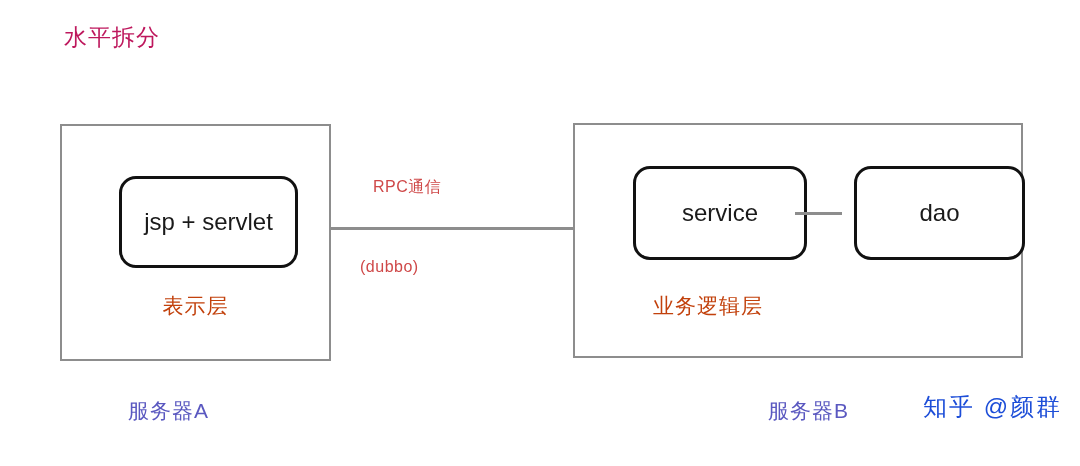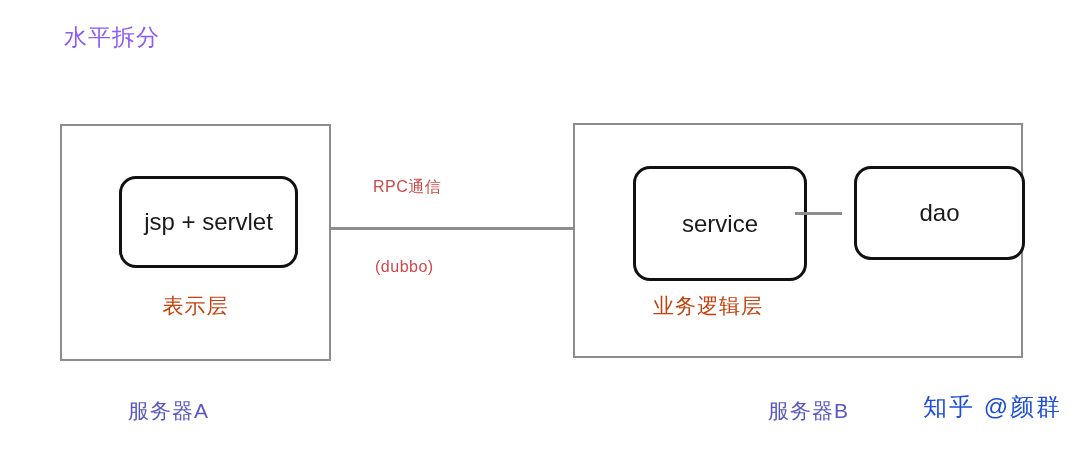--- a/index.html
+++ b/index.html
@@ -17,21 +17,21 @@
     background: #ffffff;
     overflow: hidden;
   }
 
   
   #diagram-title {
     position: absolute;
     left: 64px;
     top: 22px;
     font-size: 23px;
-    color: #8b5cf6;
+    color: #be185d;
     letter-spacing: 1px;
     white-space: nowrap;
   }
 
   
   .server-box {
     position: absolute;
     border: 2px solid #8d8d8d;
     background: #ffffff;
     box-sizing: border-box;
@@ -50,21 +50,21 @@
     align-items: center;
     justify-content: center;
     margin-left: 12px;
   }
   .component-label {
     font-size: 24px;
     color: #1a1a1a;
     white-space: nowrap;
   }
   #jsp-servlet-box { left: 107px; top: 176px; width: 179px; height: 92px; }
-  #service-box     { left: 621px; top: 166px; width: 174px; height: 115px; }
+  #service-box     { left: 621px; top: 166px; width: 174px; height: 94px; }
   #dao-box         { left: 842px; top: 166px; width: 171px; height: 94px; }
 
   
   .layer-label {
     position: absolute;
     font-size: 21px;
     color: #c2410c;
     letter-spacing: 1px;
     white-space: nowrap;
     text-align: center;
@@ -86,21 +86,21 @@
 
   
   .rpc-text {
     position: absolute;
     font-size: 16px;
     color: #cf4848;
     white-space: nowrap;
     letter-spacing: 0.5px;
   }
   #rpc-protocol-label { left: 373px; top: 177px; }
-  #rpc-impl-label     { left: 375px; top: 258px; }
+  #rpc-impl-label     { left: 360px; top: 258px; }
 
   
   .server-name {
     position: absolute;
     font-size: 21px;
     color: #5a58c0;
     letter-spacing: 1px;
     white-space: nowrap;
   }
   #server-a-name { left: 128px; top: 397px; }

